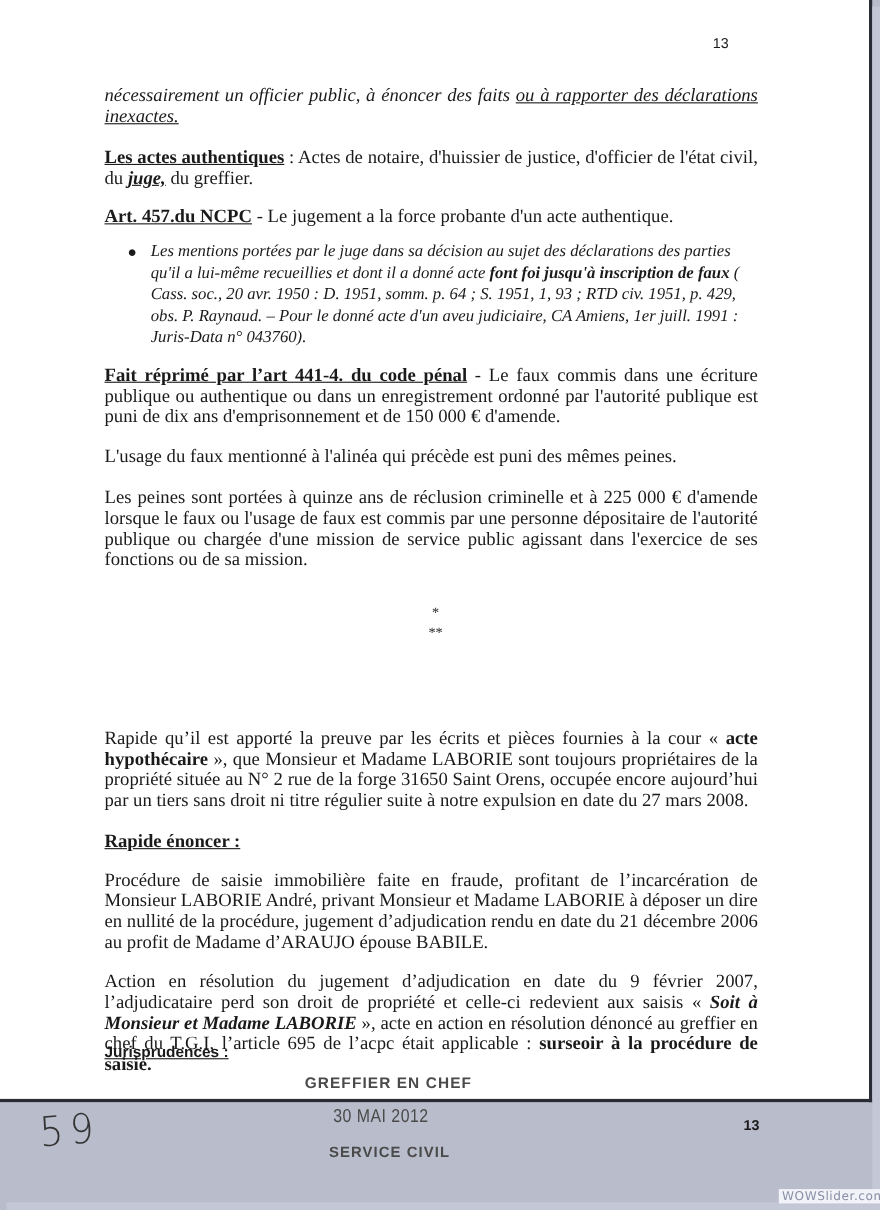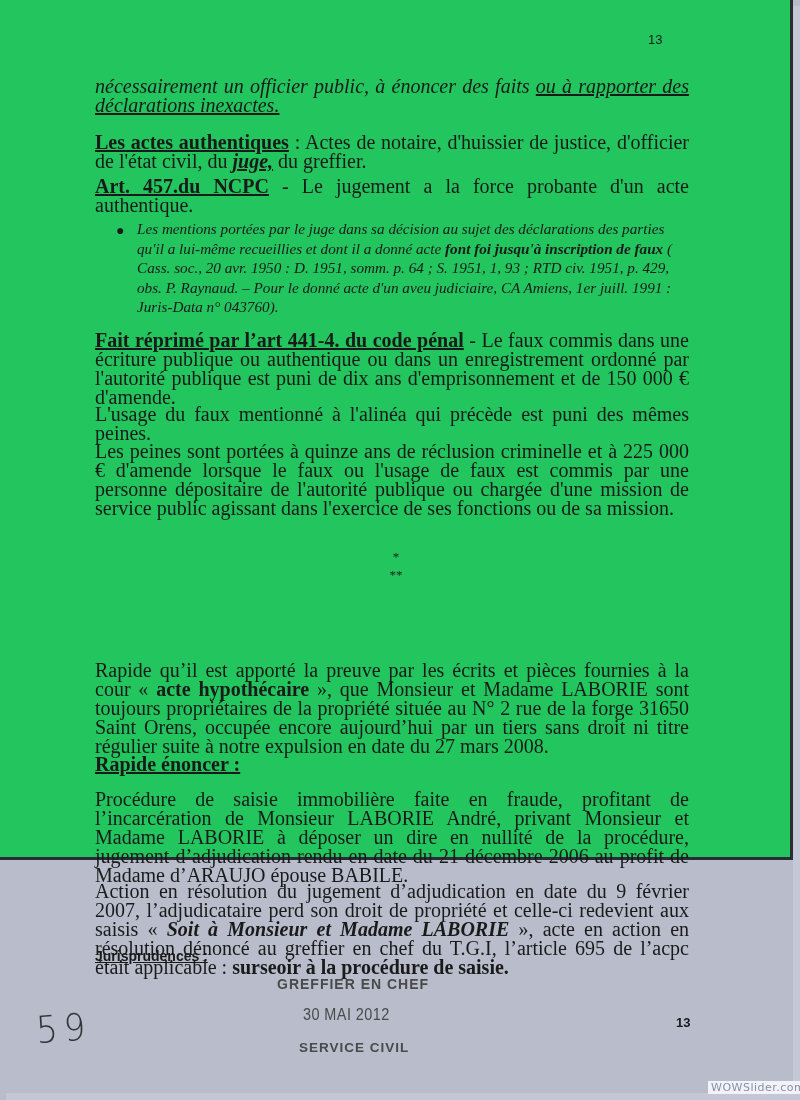--- a/index.html
+++ b/index.html
@@ -5,39 +5,39 @@
   html, body { margin: 0; padding: 0; }
   body {
     width: 800px; height: 1100px; overflow: hidden;
     background: #b9bccb;
     position: relative;
     font-family: "Liberation Serif", serif;
     color: #1a1a1a;
   }
   .page {
     position: absolute; left: 0; top: 0;
-    width: 793px; height: 860px;
-    background: #22c55e;
+    width: 793px; height: 1002px;
+    background: #ffffff;
     border-right: 3px solid #2a2c35;
     border-bottom: 3px solid #2a2c35;
     box-sizing: border-box;
   }
   .shadow-r { position:absolute; left:793px; top:6px; width:7px; height:1094px; background:#c4c7d6; }
   .shadow-b { position:absolute; left:6px; top:1093px; width:794px; height:7px; background:#c4c7d6; }
   .pnum-top {
     position: absolute; left: 648px; top: 32px;
     font-family: "Liberation Sans", sans-serif; font-size: 13px;
   }
   .pnum-bottom {
     position: absolute; left: 676px; top: 1015px;
     font-family: "Liberation Sans", sans-serif; font-size: 13px; font-weight: bold;
   }
   .para {
     position: absolute; left: 95px; width: 594px;
-    font-size: 20px; line-height: 19px;
+    font-size: 17px; line-height: 19px;
     text-align: justify;
   }
   .u { text-decoration: underline; }
   .b { font-weight: bold; }
   .i { font-style: italic; }
   .bullet-block {
     position: absolute; left: 137px; width: 552px;
     font-size: 15.2px; line-height: 19.5px; font-style: italic;
   }
   .bullet-dot {
@@ -77,21 +77,21 @@
   <div class="pnum-top">13</div>
 
   <div class="para" style="top:77px;">
     <span class="i">nécessairement un officier public, à énoncer des faits </span><span class="i u">ou à rapporter des déclarations inexactes.</span>
   </div>
 
   <div class="para" style="top:133px;">
     <span class="b u">Les actes authentiques</span><span> : Actes de notaire, d'huissier de justice, d'officier de l'état civil, du </span><span class="b i u">juge,</span><span> du greffier.</span>
   </div>
 
-  <div class="para" style="top:177px;">
+  <div class="para" style="top:187px;">
     <span class="b u">Art. 457.du NCPC</span><span> - Le jugement a la force probante d'un acte authentique.</span>
   </div>
 
   <div class="bullet-dot">●</div>
   <div class="bullet-block" style="top:219px;">
     <span>Les mentions portées par le juge dans sa décision au sujet des déclarations des parties qu'il a lui-même recueillies et dont il a donné acte </span><span class="b">font foi jusqu'à inscription de faux</span><span> ( Cass. soc., 20 avr. 1950 : D. 1951, somm. p. 64 ; S. 1951, 1, 93 ; RTD civ. 1951, p. 429, obs. P. Raynaud. – Pour le donné acte d'un aveu judiciaire,  CA Amiens, 1er juill. 1991 : Juris-Data n° 043760).</span>
   </div>
 
   <div class="para" style="top:331px;">
     <span class="b u">Fait réprimé par l’art 441-4. du code pénal</span><span> - Le faux commis dans une écriture publique ou authentique ou dans un enregistrement ordonné par l'autorité publique est puni de dix ans d'emprisonnement et de 150 000 € d'amende.</span>

